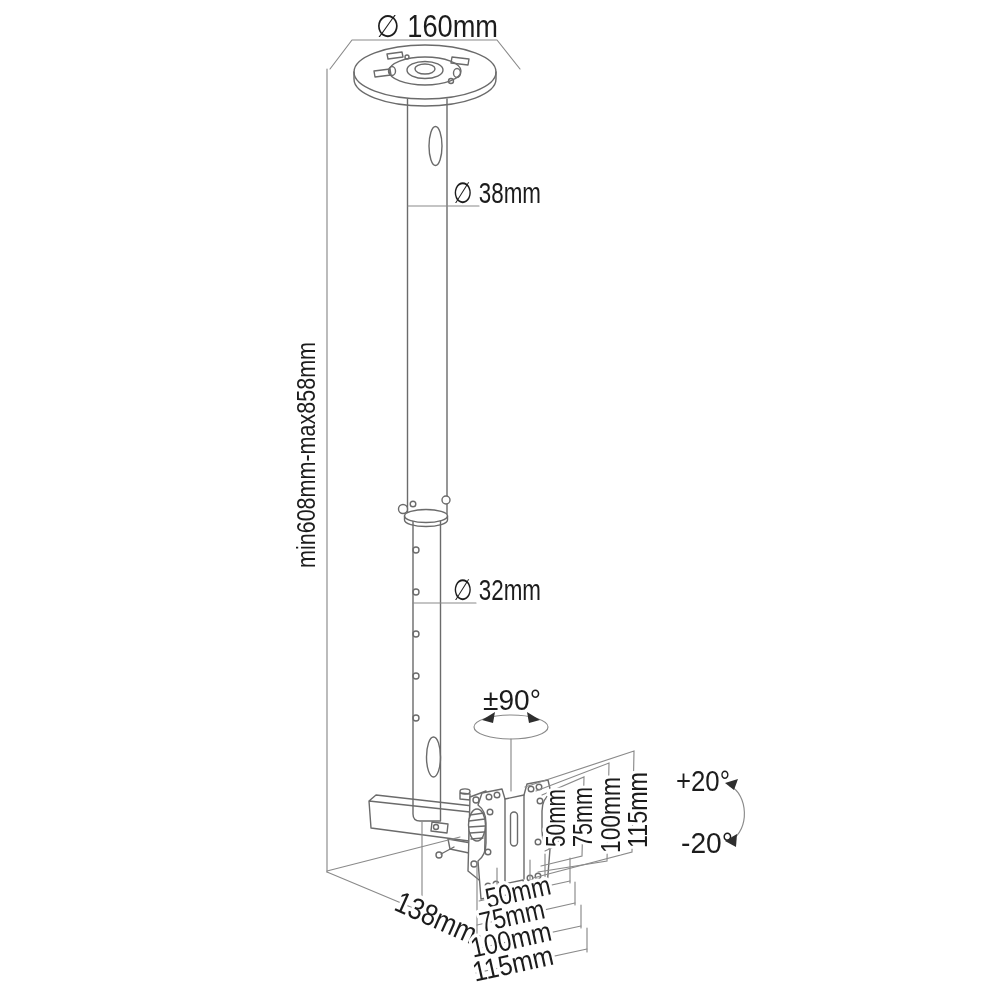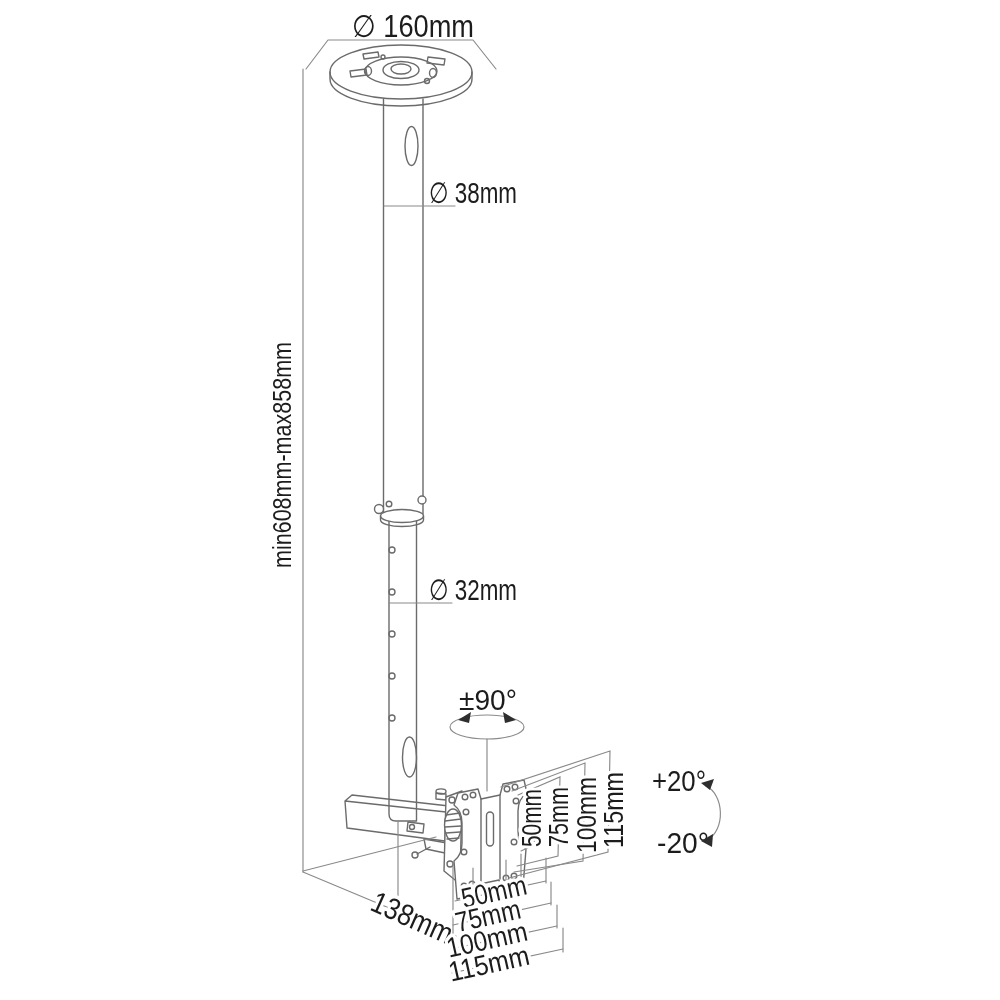--- a/index.html
+++ b/index.html
@@ -2,21 +2,21 @@
 <html style="--background: #ffffff; --object_line: #6b6b6b; --dim_line: #8a8a8a; --text: #1c1c1c;"><head>
 <meta charset="utf-8">
 <style>
   :root{
     --background:#ffffff;
     --object_line:#6b6b6b;
     --dim_line:#8a8a8a;
     --text:#1c1c1c;
   }
   html,body{margin:0;padding:0;background:var(--background);}
-  .stage{position:relative;width:804px;height:1000px;background:var(--background);overflow:hidden;}
+  .stage{position:relative;width:804px;height:1000px;background:var(--background);overflow:hidden;margin-left:24px;}
   svg{display:block}
   .obj{stroke:var(--object_line);fill:none;stroke-width:1.4;stroke-linecap:round;stroke-linejoin:round;}
   .objf{stroke:var(--object_line);fill:#ffffff;stroke-width:1.4;stroke-linecap:round;stroke-linejoin:round;}
   .dim{stroke:var(--dim_line);fill:none;stroke-width:1.15;stroke-linecap:round;}
   .txt{fill:var(--text);font-family:"Liberation Sans","DejaVu Sans",sans-serif;font-weight:400;}
   .halo{paint-order:stroke;stroke:#ffffff;stroke-width:7px;stroke-linejoin:round;}
   .arr{fill:#2e2e2e;stroke:none;}
 </style>
 </head>
 <body>

